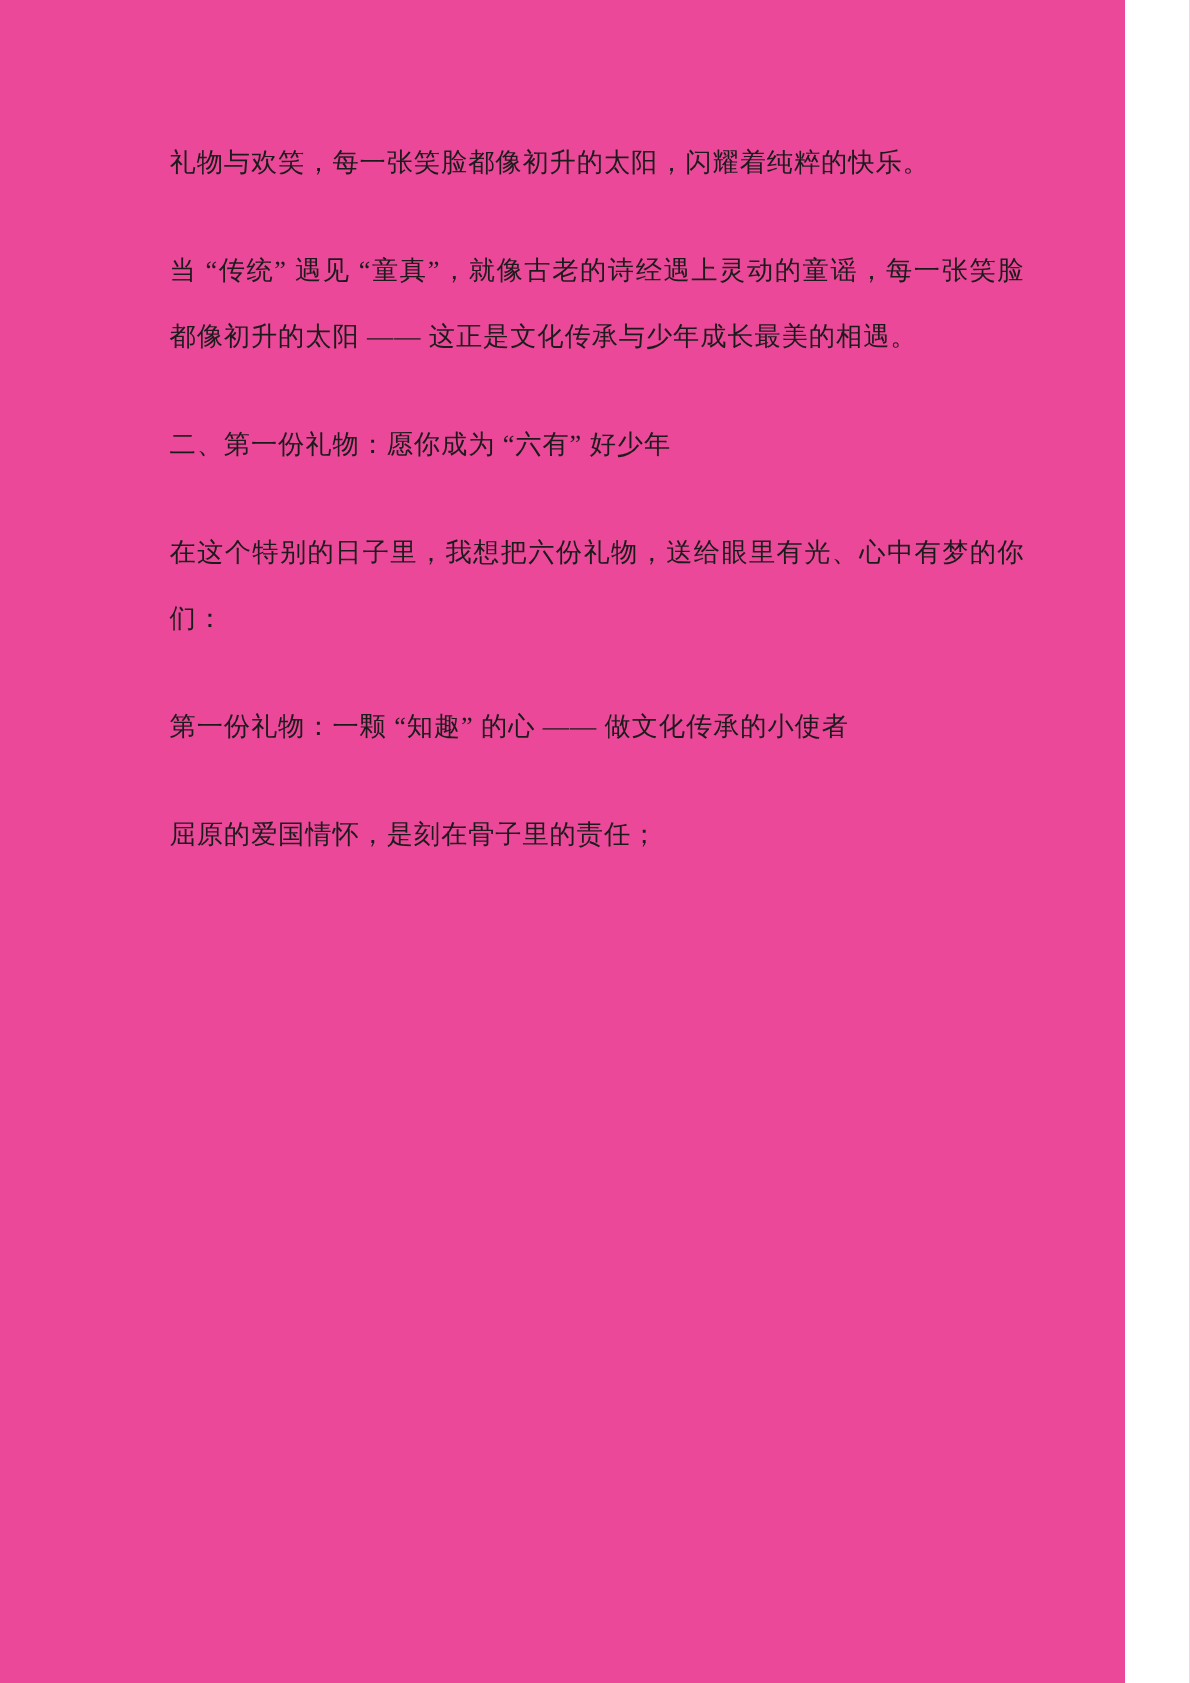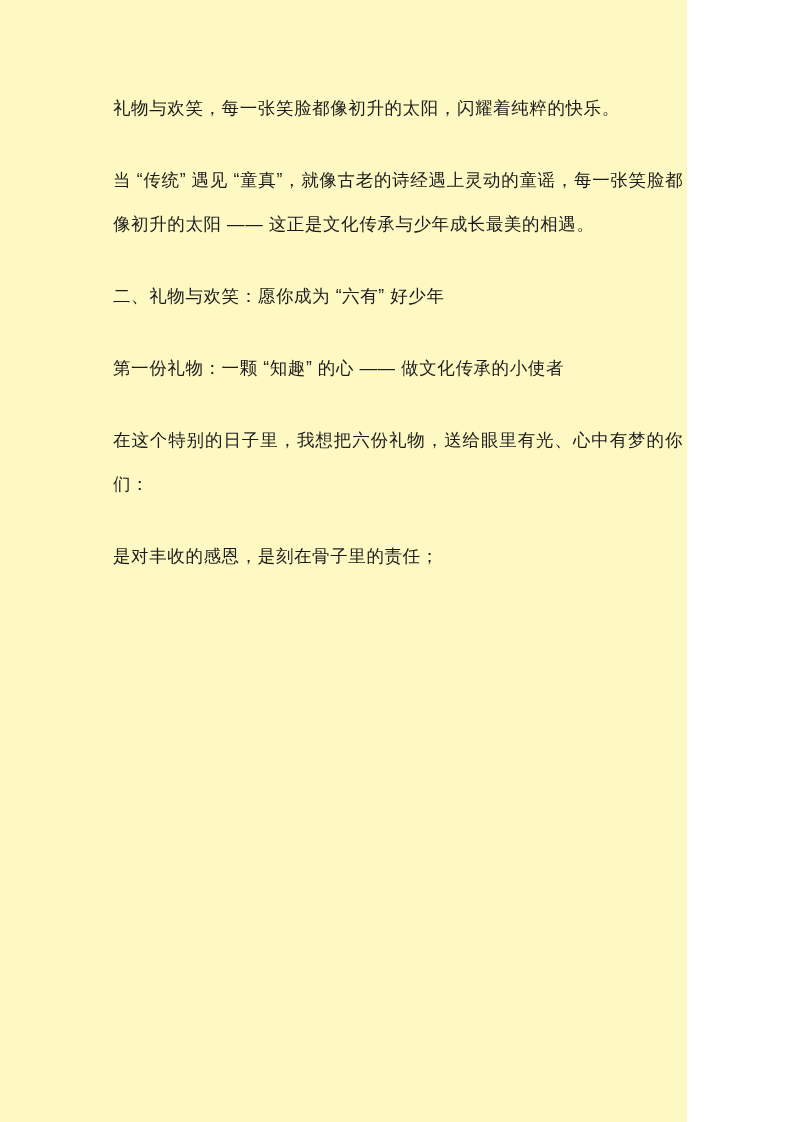--- a/index.html
+++ b/index.html
@@ -8,25 +8,26 @@
     background: #ffffff;
   }
   body {
     width: 793px;
     height: 1122px;
     font-family: "Liberation Sans", sans-serif;
     color: #1a1a1a;
   }
   .page {
     position: relative;
-    width: 687px;
+    width: 750px;
     height: 1122px;
     box-sizing: border-box;
-    background: #fef9c3;
+    background: #ec4899;
     overflow: hidden;
+    font-family: Liberation Serif, serif;
   }
   .doc-body {
     position: absolute;
     left: 113px;
     top: 86px;
     width: 570px;
   }
   .para {
     font-size: 17.5px;
     line-height: 44px;
@@ -46,18 +47,18 @@
     letter-spacing: 0.6px;
   }
 </style>
 </head>
 <body>
 
 <div class="page">
   <div class="doc-body">
     <p class="para">礼物与欢笑，每一张笑脸都像初升的太阳，闪耀着纯粹的快乐。</p>
     <p class="para">当 “传统” 遇见 “童真”，就像古老的诗经遇上灵动的童谣，每一张笑脸都像初升的太阳 —— 这正是文化传承与少年成长最美的相遇。</p>
-    <p class="para heading">二、礼物与欢笑：愿你成为 “六有” 好少年</p>
+    <p class="para heading">二、第一份礼物：愿你成为 “六有” 好少年</p>
+    <p class="para">在这个特别的日子里，我想把六份礼物，送给眼里有光、心中有梦的你们：</p>
     <p class="para">第一份礼物：一颗 “知趣” 的心 —— 做文化传承的小使者</p>
-    <p class="para">在这个特别的日子里，我想把六份礼物，送给眼里有光、心中有梦的你们：</p>
-    <p class="para">是对丰收的感恩，是刻在骨子里的责任；</p>
+    <p class="para">屈原的爱国情怀，是刻在骨子里的责任；</p>
   </div>
 </div>
 
 </body></html>

